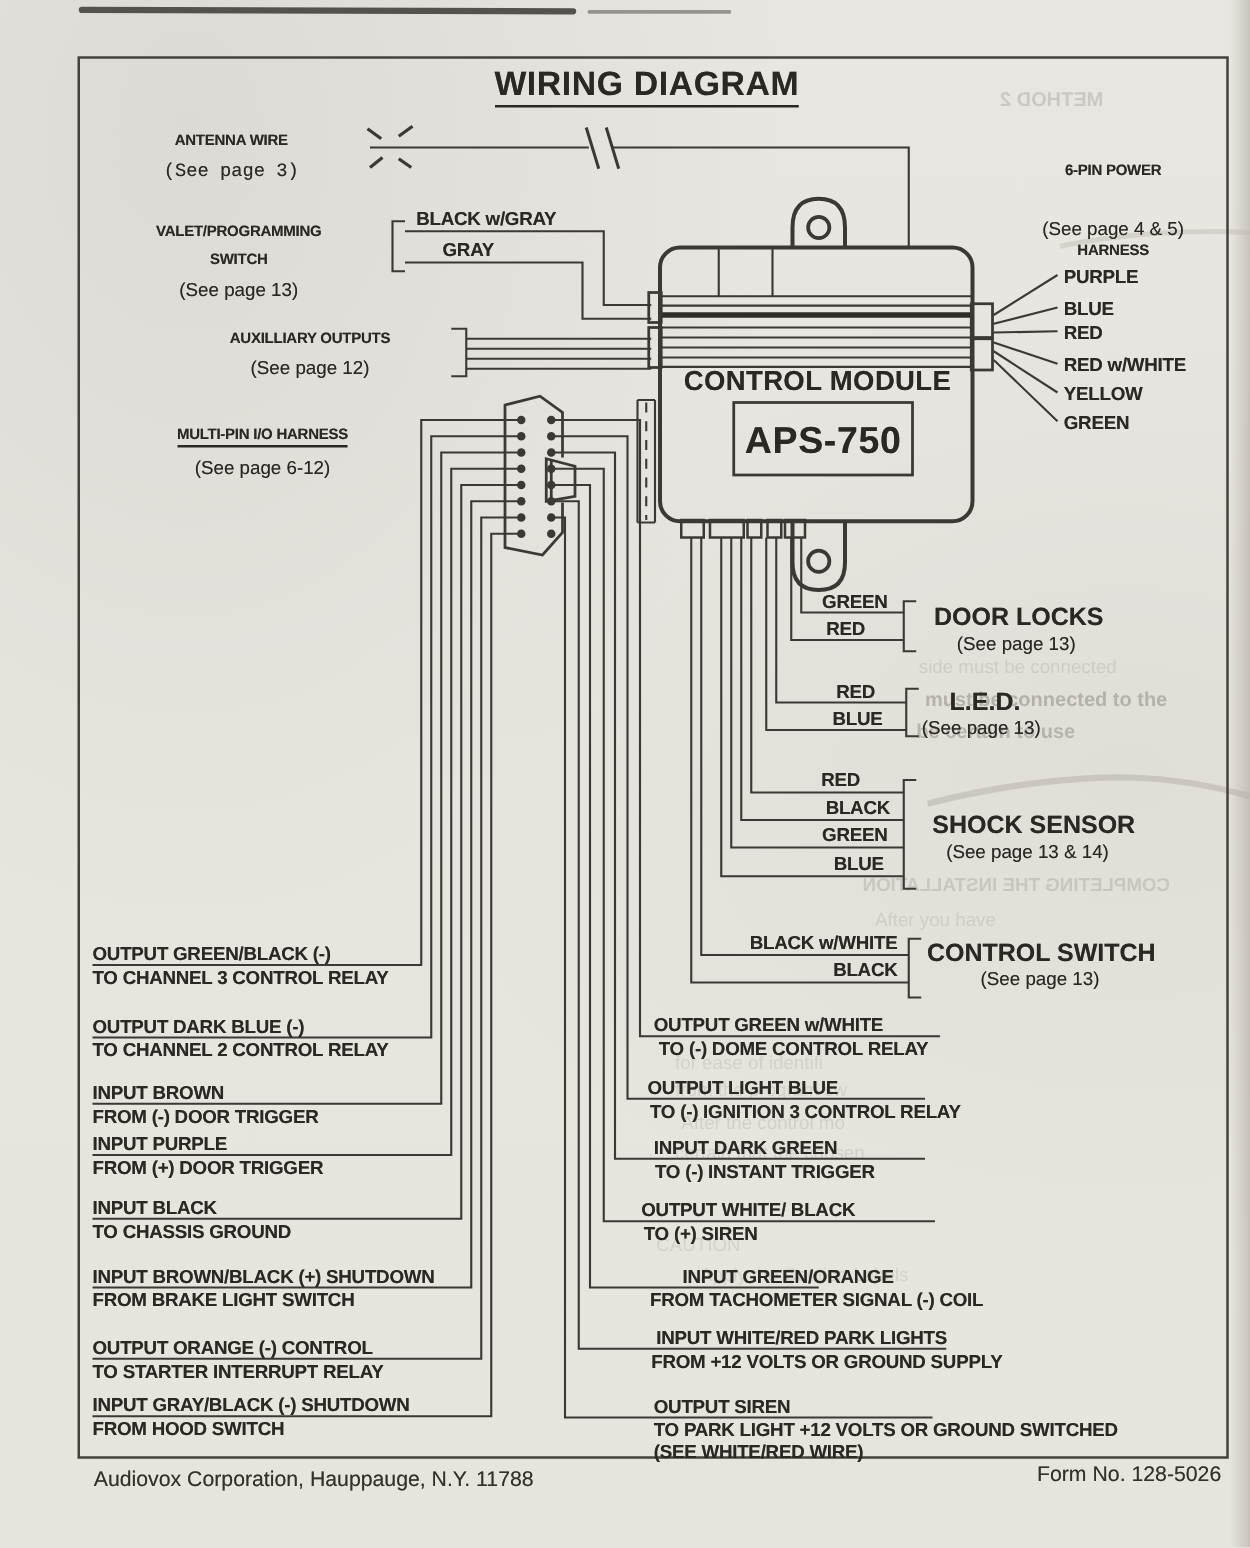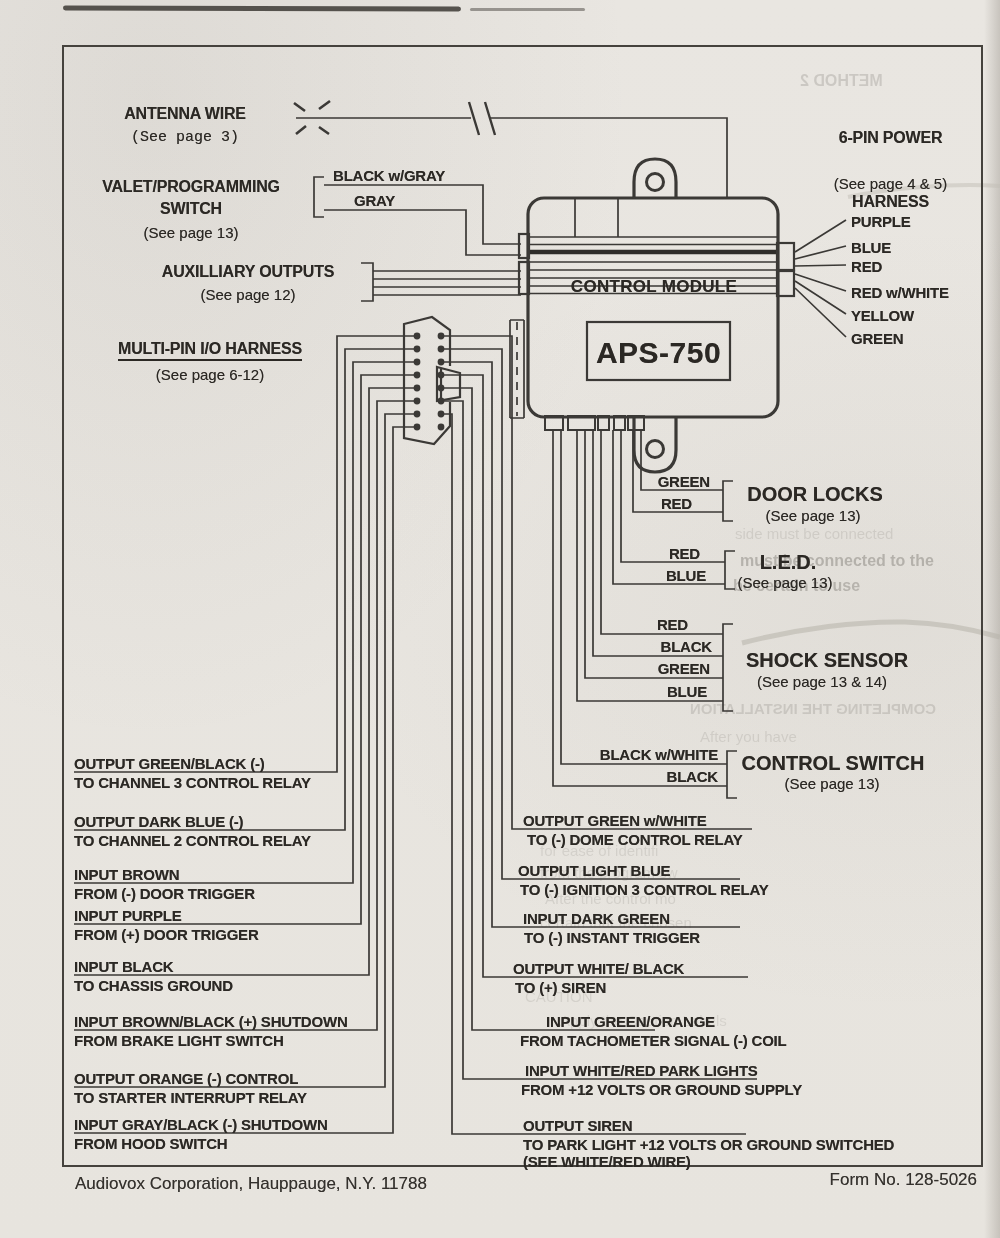--- a/index.html
+++ b/index.html
@@ -11,21 +11,21 @@
           radial-gradient(ellipse at 15% 8%, rgba(120,115,108,.10), transparent 40%),
           radial-gradient(ellipse at 90% 50%, rgba(140,134,126,.08), transparent 45%),
           linear-gradient(#e9e6e1,#e7e4de);}
   .abs{position:absolute;}
   .txt{position:absolute;color:#2b2824;font-weight:bold;white-space:nowrap;
        letter-spacing:-0.2px;text-shadow:0 0 .5px rgba(43,40,36,.55);}
   .c{text-align:center;}
   .r{text-align:right;}
   .ref{font-weight:normal;font-size:15px;letter-spacing:0;}
   .s15{font-size:15px;}
-  .s17{font-size:16px;}
+  .s17{font-size:12px;}
   .s20{font-size:20px;letter-spacing:0;}
   .frame{position:absolute;left:62px;top:45px;width:917px;height:1118px;
          border:2.5px solid #45423d;}
   .underlined{border-bottom:2.5px solid #2b2824;padding-bottom:2px;}
   .bleed{position:absolute;color:#5a564f;font-size:15px;white-space:nowrap;
          filter:blur(.6px);}
   .mirror{transform:scaleX(-1);}
   .streak{position:absolute;background:#55524d;border-radius:3px;}
   svg{position:absolute;left:0;top:0;}
 </style>
@@ -177,39 +177,42 @@
     </g>
 
     <g fill="none">
       <path d="M742,643 C800,628 860,621 905,622 C940,623 975,630 1000,637" stroke="#b7b2aa" stroke-width="5" opacity=".55"></path>
       <path d="M848,197 C890,188 950,183 1000,186" stroke="#c2beb6" stroke-width="4" opacity=".5"></path>
     </g>
   </svg>
 
   <div class="frame"></div>
 
+  <div class="txt c" style="left:385px;top:52px;width:265px;font-size:27px;letter-spacing:.5px;">
+    <span class="underlined">WIRING DIAGRAM</span>
+  </div>
 
   <div class="txt c s17" style="left:95px;top:105px;width:180px;">ANTENNA WIRE</div>
   <div class="txt c ref" style="left:95px;top:129px;width:180px;font-family:Liberation Mono, monospace;">(See page 3)</div>
 
   <div class="txt c s17" style="left:84px;top:178px;width:214px;">VALET/PROGRAMMING</div>
   <div class="txt c s17" style="left:84px;top:200px;width:214px;">SWITCH</div>
   <div class="txt c ref" style="left:84px;top:224px;width:214px;">(See page 13)</div>
   <div class="txt s15" style="left:333px;top:167px;">BLACK w/GRAY</div>
   <div class="txt s15" style="left:354px;top:192px;">GRAY</div>
 
   <div class="txt c s17" style="left:146px;top:263px;width:204px;">AUXILLIARY OUTPUTS</div>
   <div class="txt c ref" style="left:146px;top:286px;width:204px;">(See page 12)</div>
 
   <div class="txt c s17" style="left:96px;top:340px;width:228px;">
     <span class="underlined" style="border-bottom-width:2px;">MULTI-PIN I/O HARNESS</span>
   </div>
   <div class="txt c ref" style="left:96px;top:366px;width:228px;">(See page 6-12)</div>
 
-  <div class="txt c" style="left:538px;top:277px;width:232px;font-size:17px;letter-spacing:.3px;">CONTROL MODULE</div>
+  <div class="txt c" style="left:538px;top:292px;width:232px;font-size:22px;letter-spacing:.3px;">CONTROL MODULE</div>
   <div class="txt c" style="left:587px;top:336px;width:143px;font-size:30px;letter-spacing:.5px;">APS-750</div>
 
   <div class="txt c s17" style="left:818px;top:129px;width:145px;">6-PIN POWER</div>
   <div class="txt c s17" style="left:818px;top:151px;width:145px;margin-top:42px;">HARNESS</div>
   <div class="txt c ref" style="left:818px;top:175px;width:145px;">(See page 4 &amp; 5)</div>
   <div class="txt s15" style="left:851px;top:213px;">PURPLE</div>
   <div class="txt s15" style="left:851px;top:239px;">BLUE</div>
   <div class="txt s15" style="left:851px;top:258px;">RED</div>
   <div class="txt s15" style="left:851px;top:284px;">RED w/WHITE</div>
   <div class="txt s15" style="left:851px;top:307px;">YELLOW</div>

